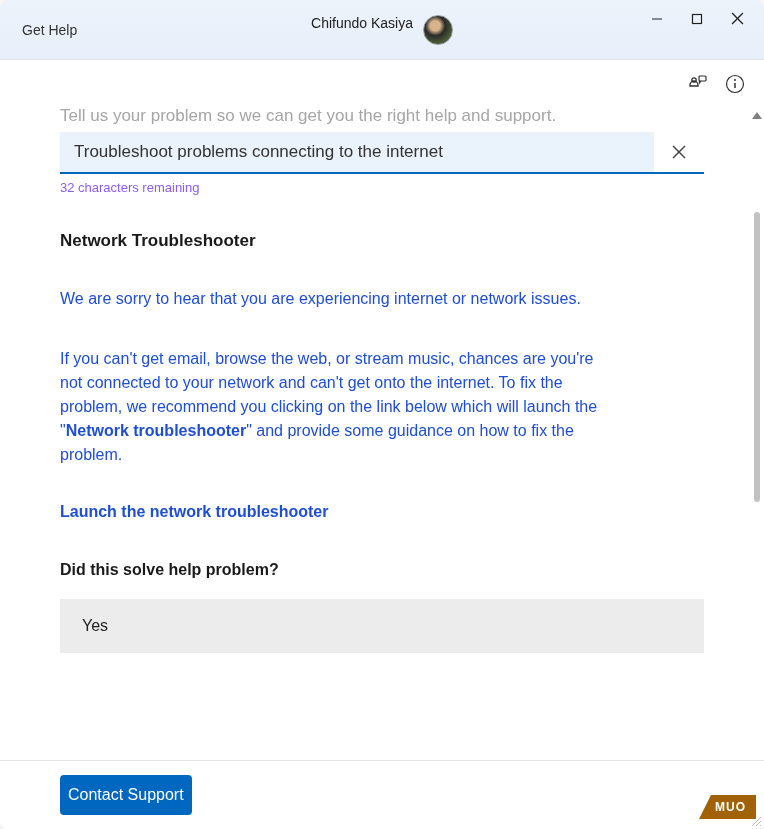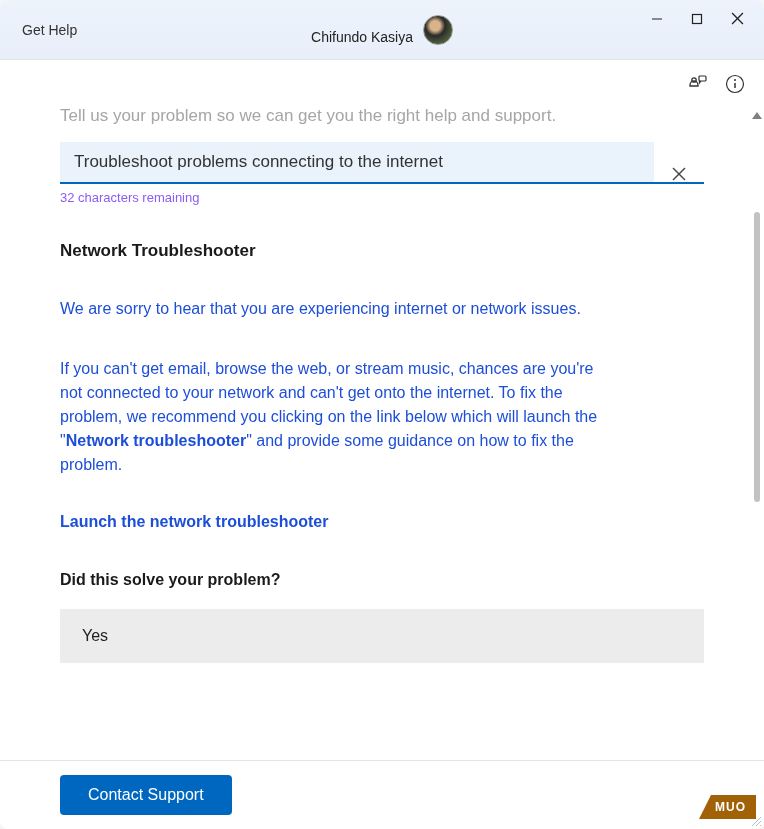--- a/index.html
+++ b/index.html
@@ -33,21 +33,21 @@
     .app-title {
       font-size: 14px;
       color: #333;
       flex: 0 0 auto;
     }
     .user-area {
       position: absolute;
       left: 50%;
       transform: translateX(-50%);
       display: flex;
-      align-items: flex-end;
+      align-items: flex-start;
       gap: 10px;
     }
     .user-name {
       font-size: 14px;
       color: #222;
     }
     .avatar {
       width: 30px;
       height: 30px;
       border-radius: 50%;
@@ -90,26 +90,26 @@
     .content {
       flex: 1;
       overflow: hidden;
       padding: 0 60px 0 60px;
       position: relative;
     }
     .prompt-text {
       font-size: 17px;
       color: #a6a6a6;
       margin-top: -2px;
-      margin-bottom: 16px;
+      margin-bottom: 6px;
       white-space: nowrap;
     }
     .search-row {
       display: flex;
-      align-items: flex-end;
+      align-items: center;
       border-bottom: 2px solid #0067c0;
       margin-bottom: 6px;
     }
     .search-input {
       flex: 1;
       border: none;
       background: #eaf2fb;
       font-size: 17px;
       color: #333;
       padding: 10px 14px;
@@ -173,21 +173,21 @@
       border-top: 1px solid #e4e4e4;
       padding: 14px 60px;
       display: flex;
       align-items: center;
     }
     .contact-btn {
       background: #0067c0;
       color: white;
       border: none;
       font-size: 16px;
-      padding: 11px 28px;
+      padding: 11px 8px;
       border-radius: 4px;
       cursor: pointer;
       font-family: inherit;
     }
     .scrollbar-track {
       position: absolute;
       right: 2px;
       top: 112px;
       width: 10px;
       height: 640px;
@@ -296,21 +296,21 @@
     <div class="section-title">Network Troubleshooter</div>
 
     <p class="body-text">We are sorry to hear that you are experiencing internet or network issues.</p>
 
     <p class="body-text">
       <span>If you can't get email, browse the web, or stream music, chances are you're not connected to your network and can't get onto the internet. To fix the problem, we recommend you clicking on the link below which will launch the "</span><b>Network troubleshooter</b><span>" and provide some guidance on how to fix the problem.</span>
     </p>
 
     <a class="link">Launch the network troubleshooter</a>
 
-    <div class="question">Did this solve your problem?</div>
+    <div class="question">Did this solve help problem?</div>
 
     <button class="answer-btn">Yes</button>
   </div>
 
   <div class="footer">
     <button class="contact-btn">Contact Support</button>
   </div>
 
   <div class="scrollbar-track">
     <div class="scroll-arrow-up"></div>

